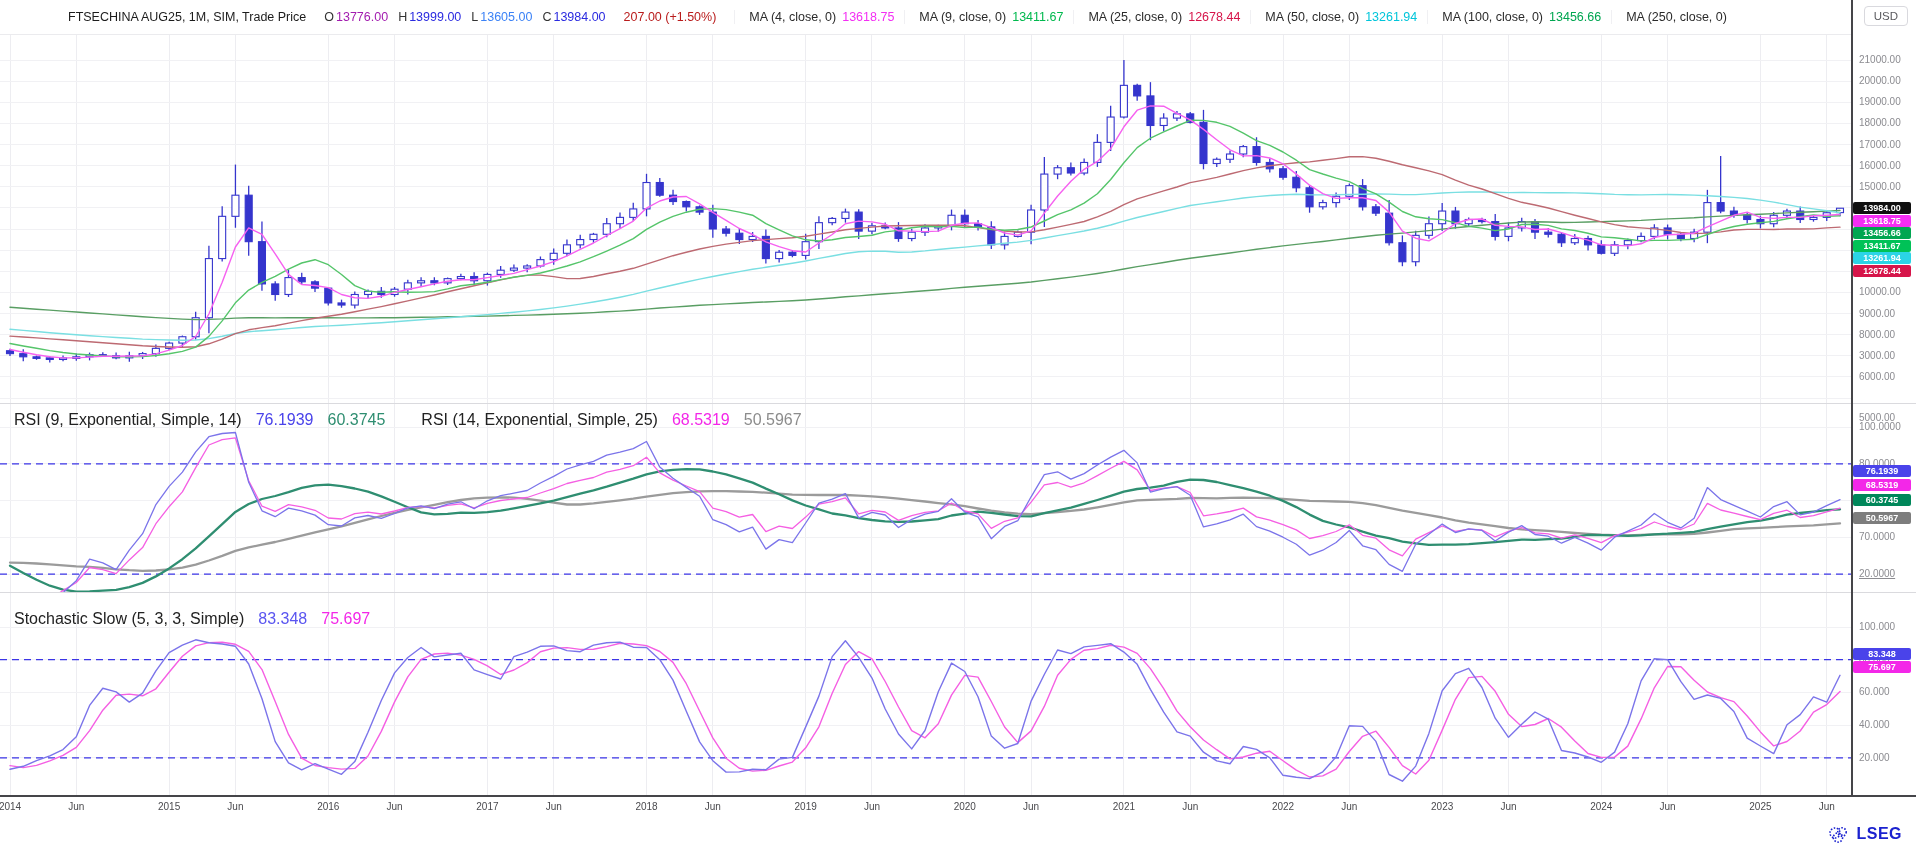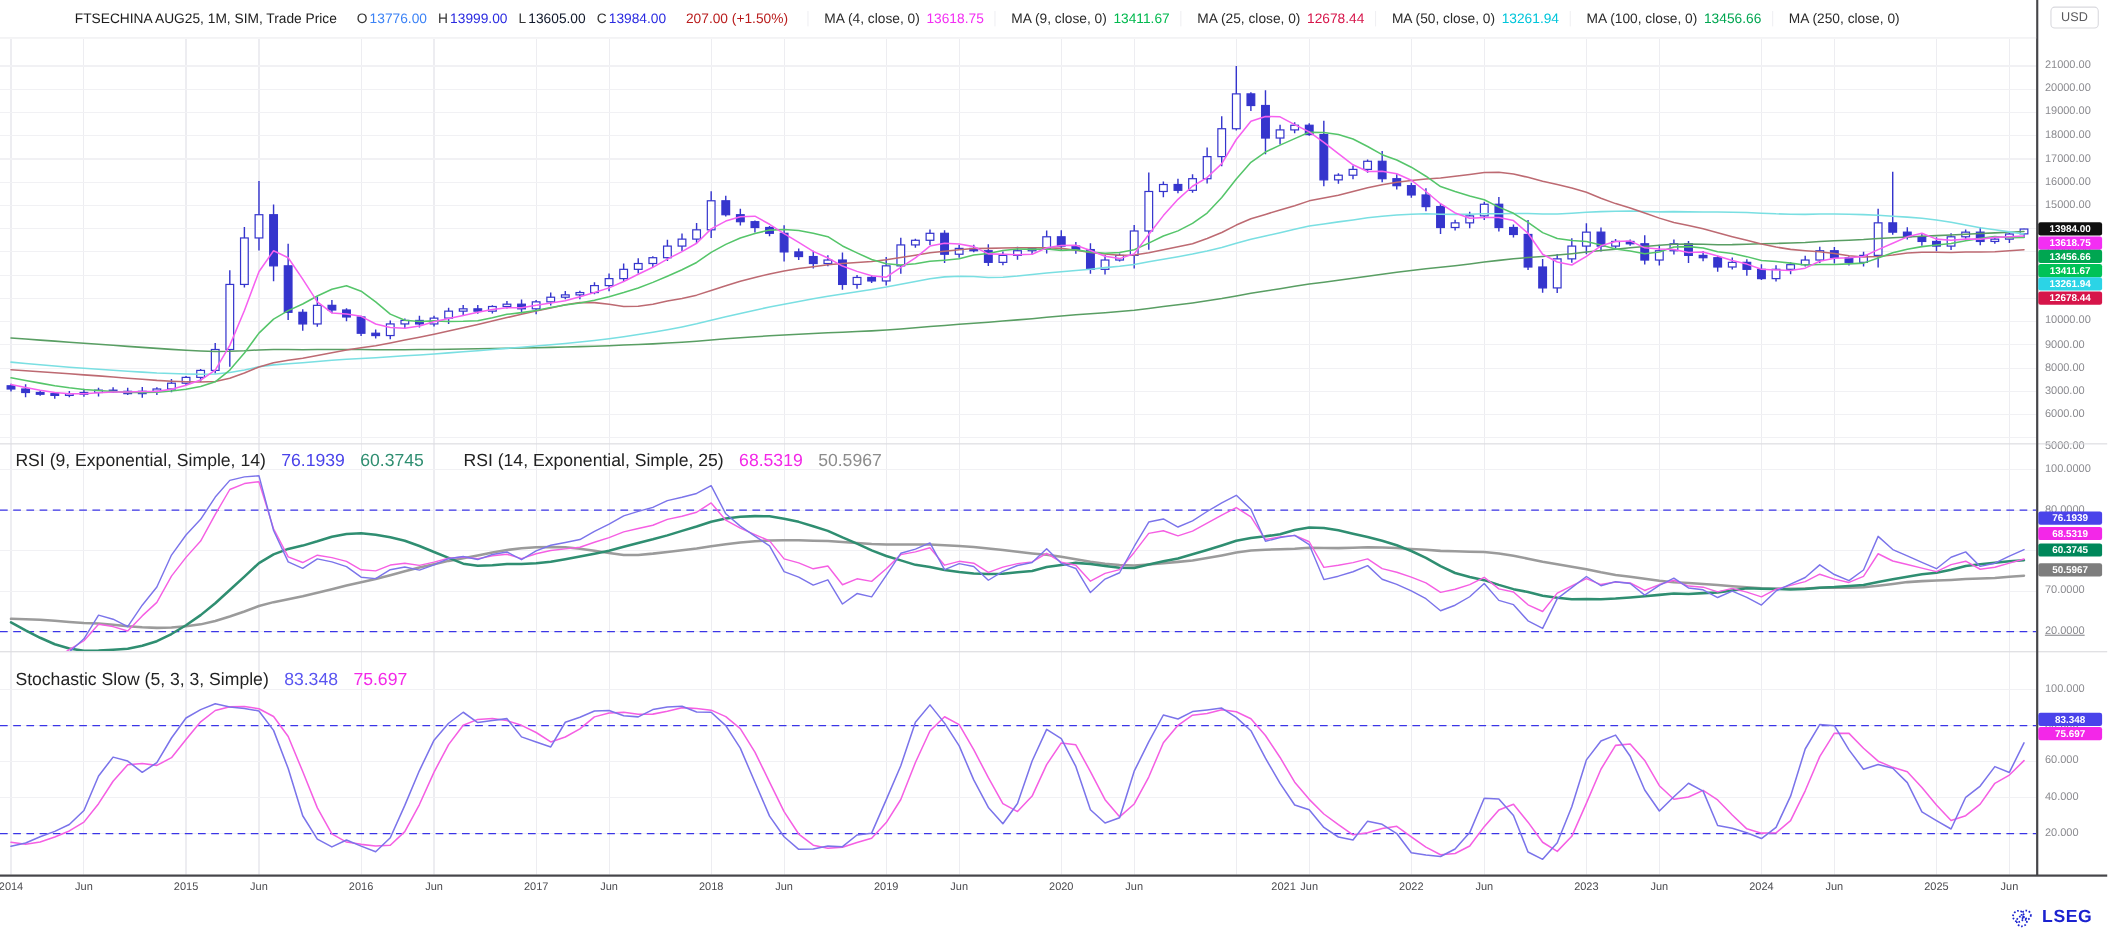--- a/index.html
+++ b/index.html
@@ -33,23 +33,23 @@
   .lseg .word{font-size:16px;font-weight:bold;color:#1b22cf;letter-spacing:0.5px;}
 </style>
 </head>
 <body>
 
 <div class="screen">
 
   <div class="hdr">
     <span class="title">FTSECHINA AUG25, 1M, SIM, Trade Price</span>
     <span class="grp" id="ohlc">
-        <span class="pair"><span class="lbl">O</span><span class="val" style="color: #3b82f6; text-align: center;">13776.00</span></span>
+        <span class="pair"><span class="lbl">O</span><span class="val" style="color: #a21caf; text-align: center;">13776.00</span></span>
         <span class="pair"><span class="lbl">H</span><span class="val" style="color: rgb(42, 42, 224);">13999.00</span></span>
-        <span class="pair"><span class="lbl">L</span><span class="val" style="color: #0f172a;">13605.00</span></span>
+        <span class="pair"><span class="lbl">L</span><span class="val" style="color: #3b82f6;">13605.00</span></span>
         <span class="pair"><span class="lbl">C</span><span class="val" style="color: rgb(42, 42, 224);">13984.00</span></span>
       </span>
     <span class="chg">207.00 (+1.50%)</span>
     <span class="grp" id="mas">
         <span class="ma"><span class="lbl">MA (4, close, 0)</span><span class="val" style="color: rgb(243, 46, 243);">13618.75</span></span>
         <span class="ma"><span class="lbl">MA (9, close, 0)</span><span class="val" style="color: rgb(0, 185, 78);">13411.67</span></span>
         <span class="ma"><span class="lbl">MA (25, close, 0)</span><span class="val" style="color: rgb(214, 21, 74);">12678.44</span></span>
         <span class="ma"><span class="lbl">MA (50, close, 0)</span><span class="val" style="color: rgb(0, 197, 218);">13261.94</span></span>
         <span class="ma"><span class="lbl">MA (100, close, 0)</span><span class="val" style="color: rgb(0, 166, 81);">13456.66</span></span>
         <span class="ma"><span class="lbl">MA (250, close, 0)</span><span class="val" style="color: rgb(102, 102, 102);"></span></span>
@@ -495,21 +495,21 @@
       <div class="axlabel" style="top: 180.75px;">15000.00</div>
       <div class="axlabel" style="top: 201.875px;">14000.00</div>
       <div class="axlabel" style="top: 223px;">13000.00</div>
       <div class="axlabel" style="top: 244.125px;">12000.00</div>
       <div class="axlabel" style="top: 265.25px;">11000.00</div>
       <div class="axlabel" style="top: 286.375px;">10000.00</div>
       <div class="axlabel" style="top: 307.5px;">9000.00</div>
       <div class="axlabel" style="top: 328.625px;">8000.00</div>
       <div class="axlabel" style="top: 349.75px;">3000.00</div>
       <div class="axlabel" style="top: 370.875px;">6000.00</div>
-      <div class="axlabel" style="top: 400px; text-align: right;">5000.00</div>
+      <div class="axlabel" style="top: 412px; text-align: right;">5000.00</div>
       <div class="axlabel" style="top: 421px;">100.0000</div>
       <div class="axlabel" style="top: 457.8px;">80.0000</div>
       <div class="axlabel" style="top: 494.6px;">60.0000</div>
       <div class="axlabel" style="top: 531.4px;">70.0000</div>
       <div class="axlabel" style="top: 568.2px; text-decoration: underline;">20.0000</div>
       <div class="axlabel" style="top: 621px;">100.000</div>
       <div class="axlabel" style="top: 653.7px;">80.000</div>
       <div class="axlabel" style="top: 686.4px;">60.000</div>
       <div class="axlabel" style="top: 719.1px;">40.000</div>
       <div class="axlabel" style="top: 751.8px;">20.000</div>
@@ -534,21 +534,21 @@
       <div class="xlab" style="left: 328.261px;">2016</div>
       <div class="xlab" style="left: 394.565px;">Jun</div>
       <div class="xlab" style="left: 487.391px;">2017</div>
       <div class="xlab" style="left: 553.696px;">Jun</div>
       <div class="xlab" style="left: 646.522px;">2018</div>
       <div class="xlab" style="left: 712.826px;">Jun</div>
       <div class="xlab" style="left: 805.652px;">2019</div>
       <div class="xlab" style="left: 871.957px;">Jun</div>
       <div class="xlab" style="left: 964.783px;">2020</div>
       <div class="xlab" style="left: 1031.09px;">Jun</div>
-      <div class="xlab" style="left: 1123.91px; margin-left: 43px;">2021</div>
+      <div class="xlab" style="left: 1123.91px;">2021</div>
       <div class="xlab" style="left: 1190.22px;">Jun</div>
       <div class="xlab" style="left: 1283.04px;">2022</div>
       <div class="xlab" style="left: 1349.35px;">Jun</div>
       <div class="xlab" style="left: 1442.17px;">2023</div>
       <div class="xlab" style="left: 1508.48px;">Jun</div>
       <div class="xlab" style="left: 1601.3px;">2024</div>
       <div class="xlab" style="left: 1667.61px;">Jun</div>
       <div class="xlab" style="left: 1760.43px;">2025</div>
       <div class="xlab" style="left: 1826.74px;">Jun</div>
     </div>

